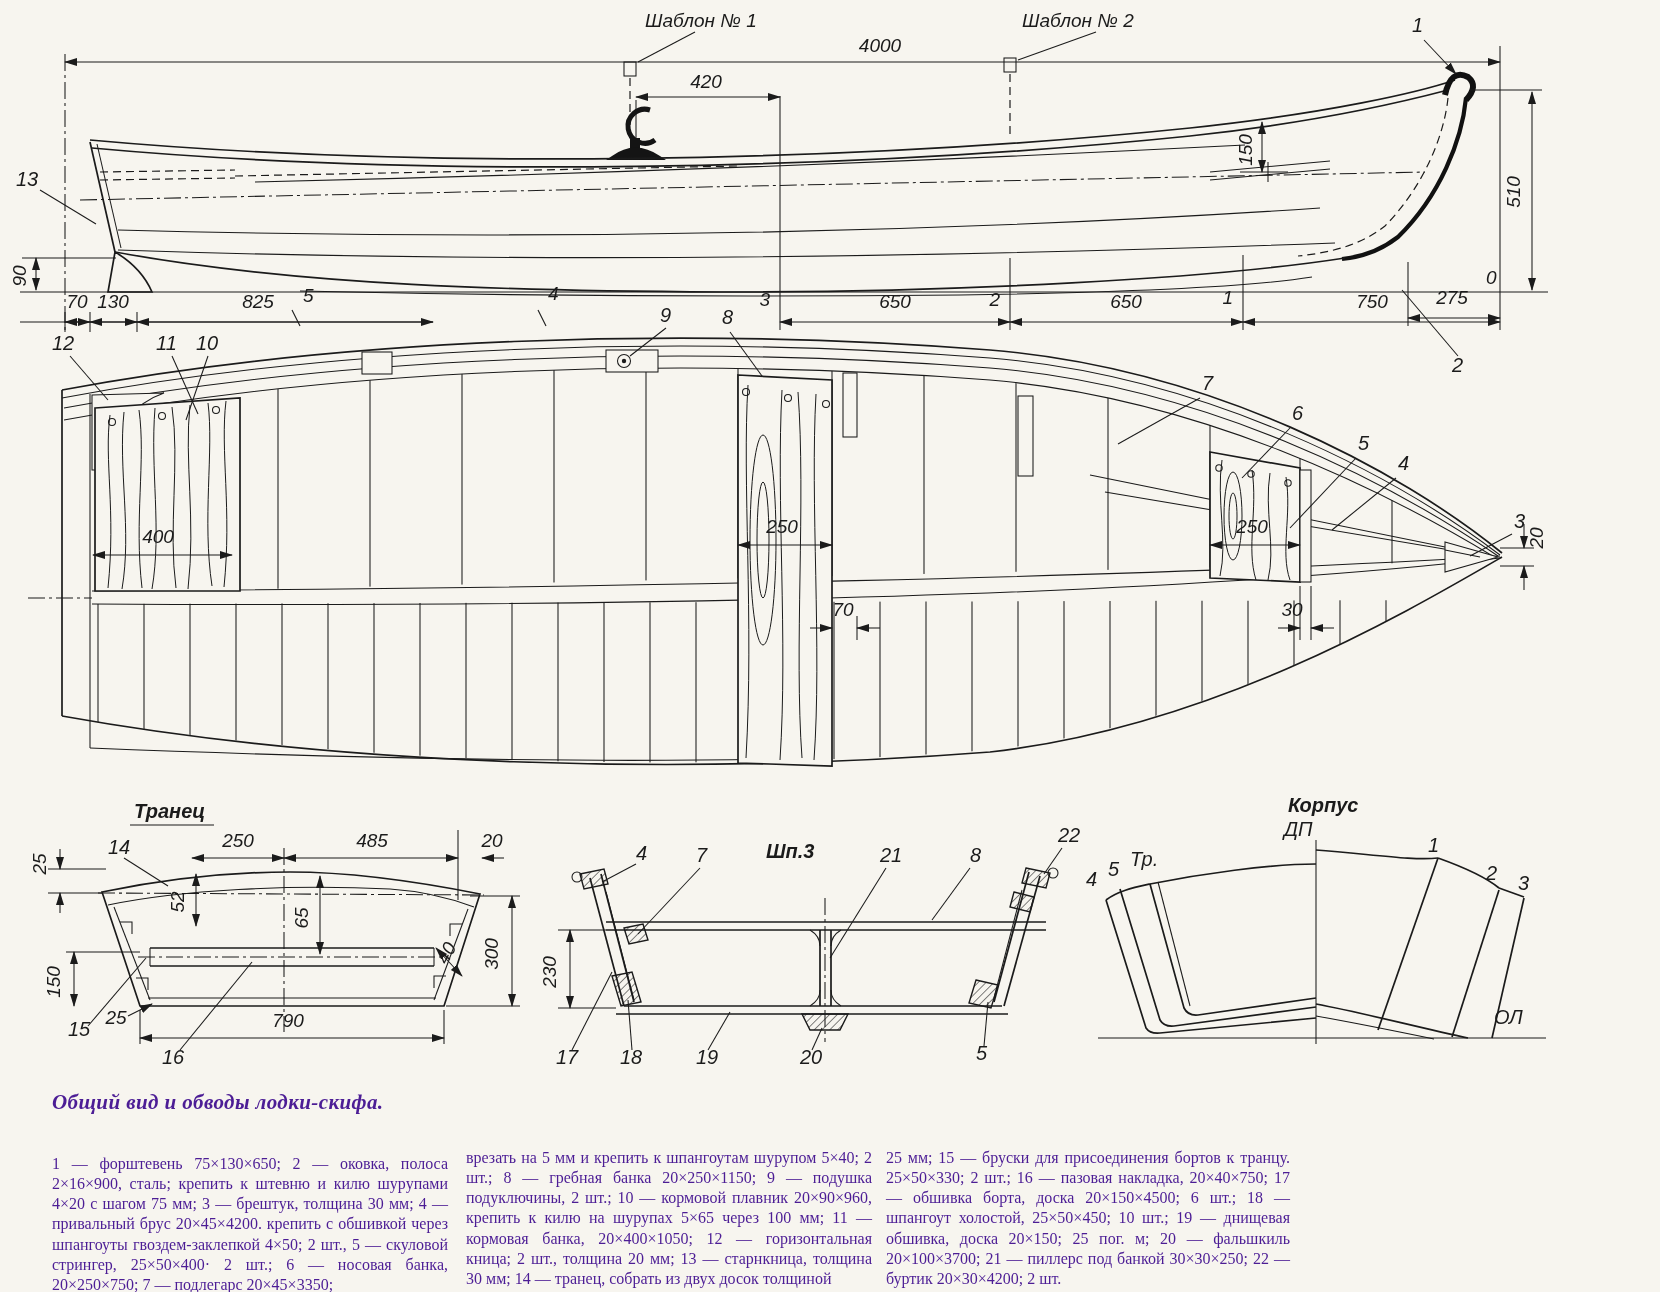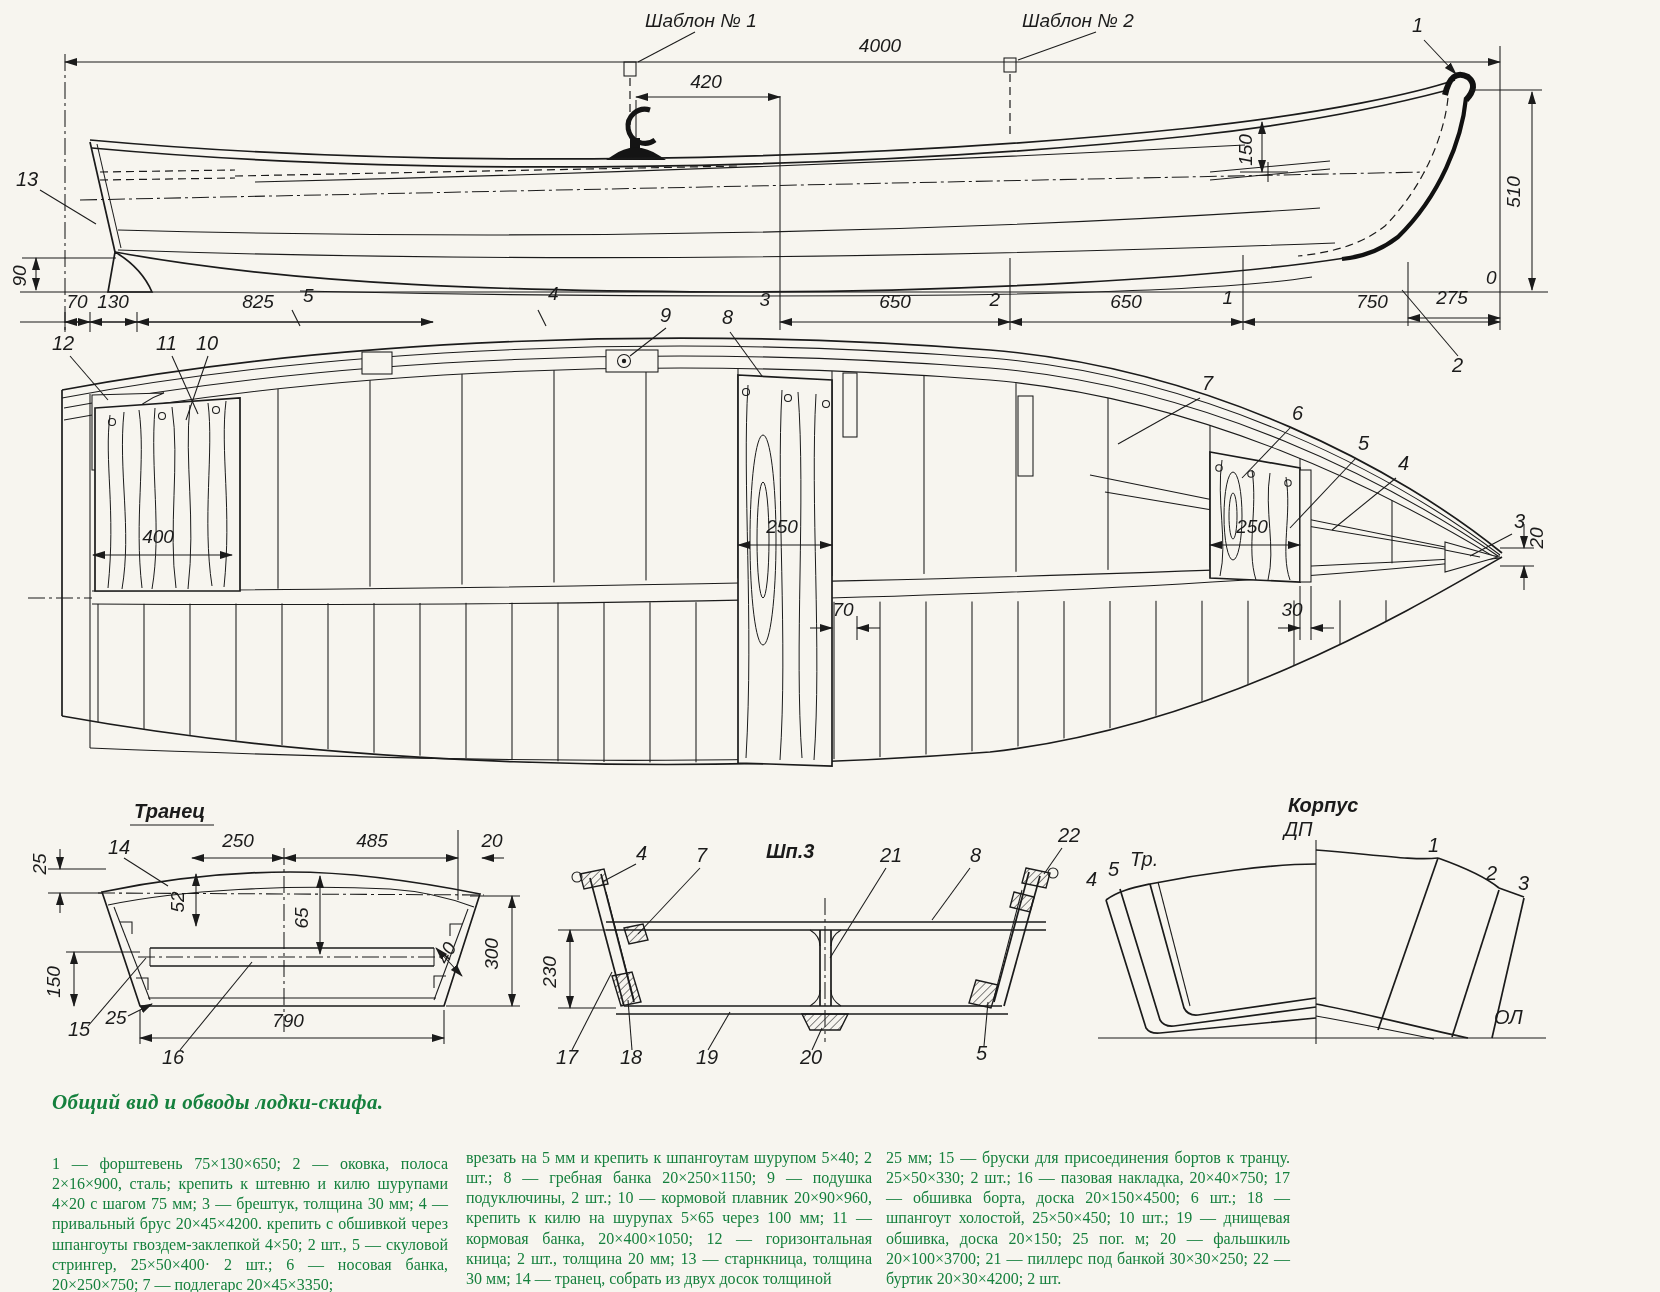--- a/index.html
+++ b/index.html
@@ -18,21 +18,21 @@
   .vtitle{font-size:20px;font-weight:bold;}
   .tpl{font-size:19px;}
   .ln{stroke:#1b1b1b;stroke-width:1.7;fill:none;}
   .thin{stroke:#1b1b1b;stroke-width:1.05;fill:none;}
   .thick{stroke:#111;stroke-width:4.2;fill:none;}
   .dash{stroke:#1b1b1b;stroke-width:1.2;fill:none;stroke-dasharray:8 5;}
   .dashdot{stroke:#1b1b1b;stroke-width:1.05;fill:none;stroke-dasharray:17 4 3 4;}
   .grain{stroke:#1b1b1b;stroke-width:1;fill:none;}
   .paper{fill:#f7f5ef;}
   .hatched{fill:url(#hx);stroke:#1b1b1b;stroke-width:1.4;}
-  .caption-block{position:absolute;color:#15803d;}
+  .caption-block{position:absolute;color:#4c1d95;}
   .cap-title{font-style:italic;font-weight:bold;font-size:21px;letter-spacing:.4px;}
   .cap-col{font-size:16px;line-height:1.26;text-align:justify;margin-top:32px;}
 </style>
 </head>
 <body>
 
 <svg id="drawing" width="1660" height="1080" viewBox="0 0 1660 1080" xmlns="http://www.w3.org/2000/svg">
   <defs>
     <marker id="ah" markerWidth="13" markerHeight="9" refX="12" refY="4" orient="auto-start-reverse" markerUnits="userSpaceOnUse">
       <path d="M0,0 L13,4 L0,8 Z" fill="#1b1b1b"></path>

